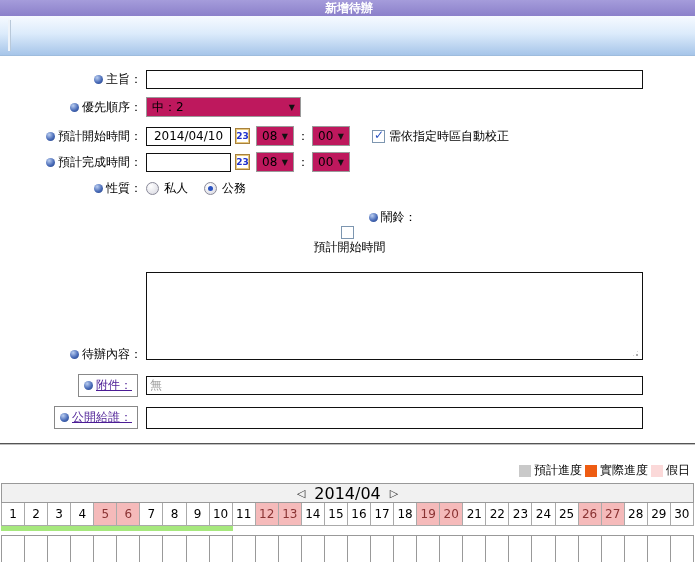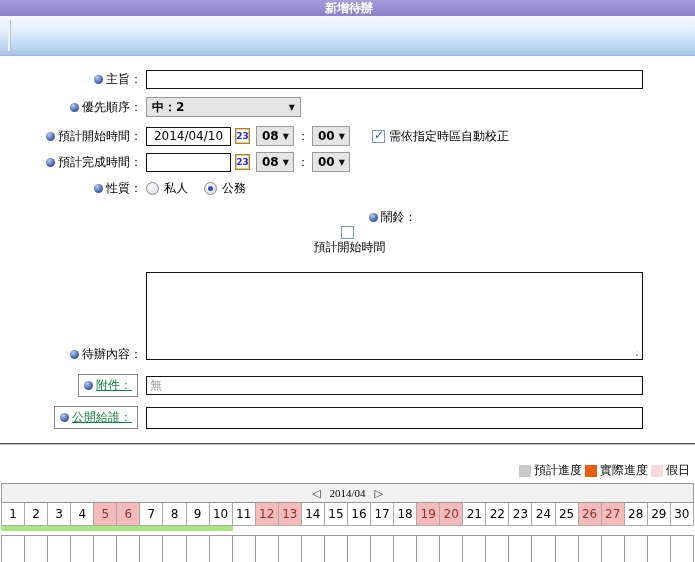--- a/index.html
+++ b/index.html
@@ -25,21 +25,21 @@
   .form { padding-top:14px; }
   .form-row { display:flex; align-items:center; margin-bottom:8px; }
   .form-row.align-top { align-items:flex-end; }
   .label-col { width:146px; display:flex; justify-content:flex-end; align-items:center; gap:3px; padding-right:4px; flex-shrink:0; }
   .bullet { width:9px; height:9px; border-radius:50%; flex-shrink:0;
             background:radial-gradient(circle at 35% 30%, #b9cdf0, #4a6cb8 55%, #1c3a80); }
   .fld-label { white-space:nowrap; }
 
   .input-text { border:1px solid #111; height:19px; font-size:12px; padding:0 3px; font-family:inherit; background:#fff; }
   .subject-input, .ta, .attach-input, .share-input { width:497px; }
-  .select-box { border:1px solid #9a9a9a; background:#e5e5e5; height:20px; display:flex; align-items:center; padding:0 5px; cursor:default;font-weight:bold; }
+  .select-box { border:1px solid #9a9a9a; background:#be185d; height:20px; display:flex; align-items:center; padding:0 5px; cursor:default; }
   .select-arrow { margin-left:auto; font-size:8px; color:#111; padding-left:4px; }
   .priority-select { width:155px; }
   .time-select { width:38px; }
   .date-input { width:85px; text-align:center; }
   .time-colon { margin:0 3px; }
   .cal-icon { width:15px; height:16px; margin:0 6px 0 4px; border:1px solid #a8813c; box-shadow:inset 0 0 0 1px #e7c87e;
               background:#fff; color:#2233cc; font-weight:bold; font-size:9px;
               display:flex; align-items:center; justify-content:center; cursor:pointer; flex-shrink:0; }
 
   .checkbox { width:13px; height:13px; border:1px solid #7d96b0; background:#fff; position:relative; display:inline-block; flex-shrink:0; cursor:pointer; }
@@ -53,36 +53,36 @@
   .radio-group { display:flex; align-items:center; gap:5px; }
   .radio-group + .radio-group { margin-left:16px;align-items:center; }
 
   .ta-wrap { position:relative; display:inline-block; }
   .ta { height:88px; border:1px solid #111; resize:none; font-family:inherit; font-size:12px; padding:2px; }
   .grip-dots { position:absolute; right:3px; bottom:5px; width:9px; height:9px; pointer-events:none;
                background-image:radial-gradient(#aaa 30%, rgba(0,0,0,0) 36%); background-size:4px 4px;
                clip-path:polygon(100% 0, 100% 100%, 0 100%); }
 
   .link-btn { border:1px solid #888; background:#fff; display:flex; align-items:center; gap:3px; padding:2px 5px; margin-right:4px; cursor:pointer; }
-  .link-text { color:#15803d; text-decoration:underline; white-space:nowrap; }
+  .link-text { color:#4c1d95; text-decoration:underline; white-space:nowrap; }
   .attach-input { color:#999; }
   .attach-row { margin-bottom:9px; }
   .share-row .share-input { height:22px; }
 
   .separator { margin-top:14px; border-top:1px solid #555; box-shadow:0 1px 0 #bfbfbf; }
 
   
   .legend-row { display:flex; justify-content:flex-end; align-items:center; gap:3px; margin:18px 5px 4px 0; }
   .legend-item { display:flex; align-items:center; gap:3px; }
   .legend-swatch { width:12px; height:12px; display:inline-block; }
 
   .month-bar { margin:0 1px; border:1px solid #999; background:#f1f1f1; height:20px;
                display:flex; align-items:center; justify-content:center; gap:9px; }
   .month-arrow { cursor:pointer; font-size:11px; color:#222; }
-  .month-label { font-size:11px;font-family:Liberation Serif, serif; }
+  .month-label { font-size:16px; }
 
   .day-row { display:flex; margin:0 1px; border:1px solid #aaa; border-top:none; }
   .day-cell { flex:1; height:22px; line-height:22px; text-align:center; background:#fff; font-size:12px; cursor:pointer; }
   .day-cell + .day-cell { border-left:1px solid #aaa; }
   .day-cell.holiday { background:#f5baba; color:#8a3333; }
 
   .green-bar { height:5px; background:#a6e87d; margin:0 1px; }
 
   .progress-row { display:flex; margin:4px 1px 0; border:1px solid #999; }
   .progress-cell { flex:1; height:40px; background:#fff; }

